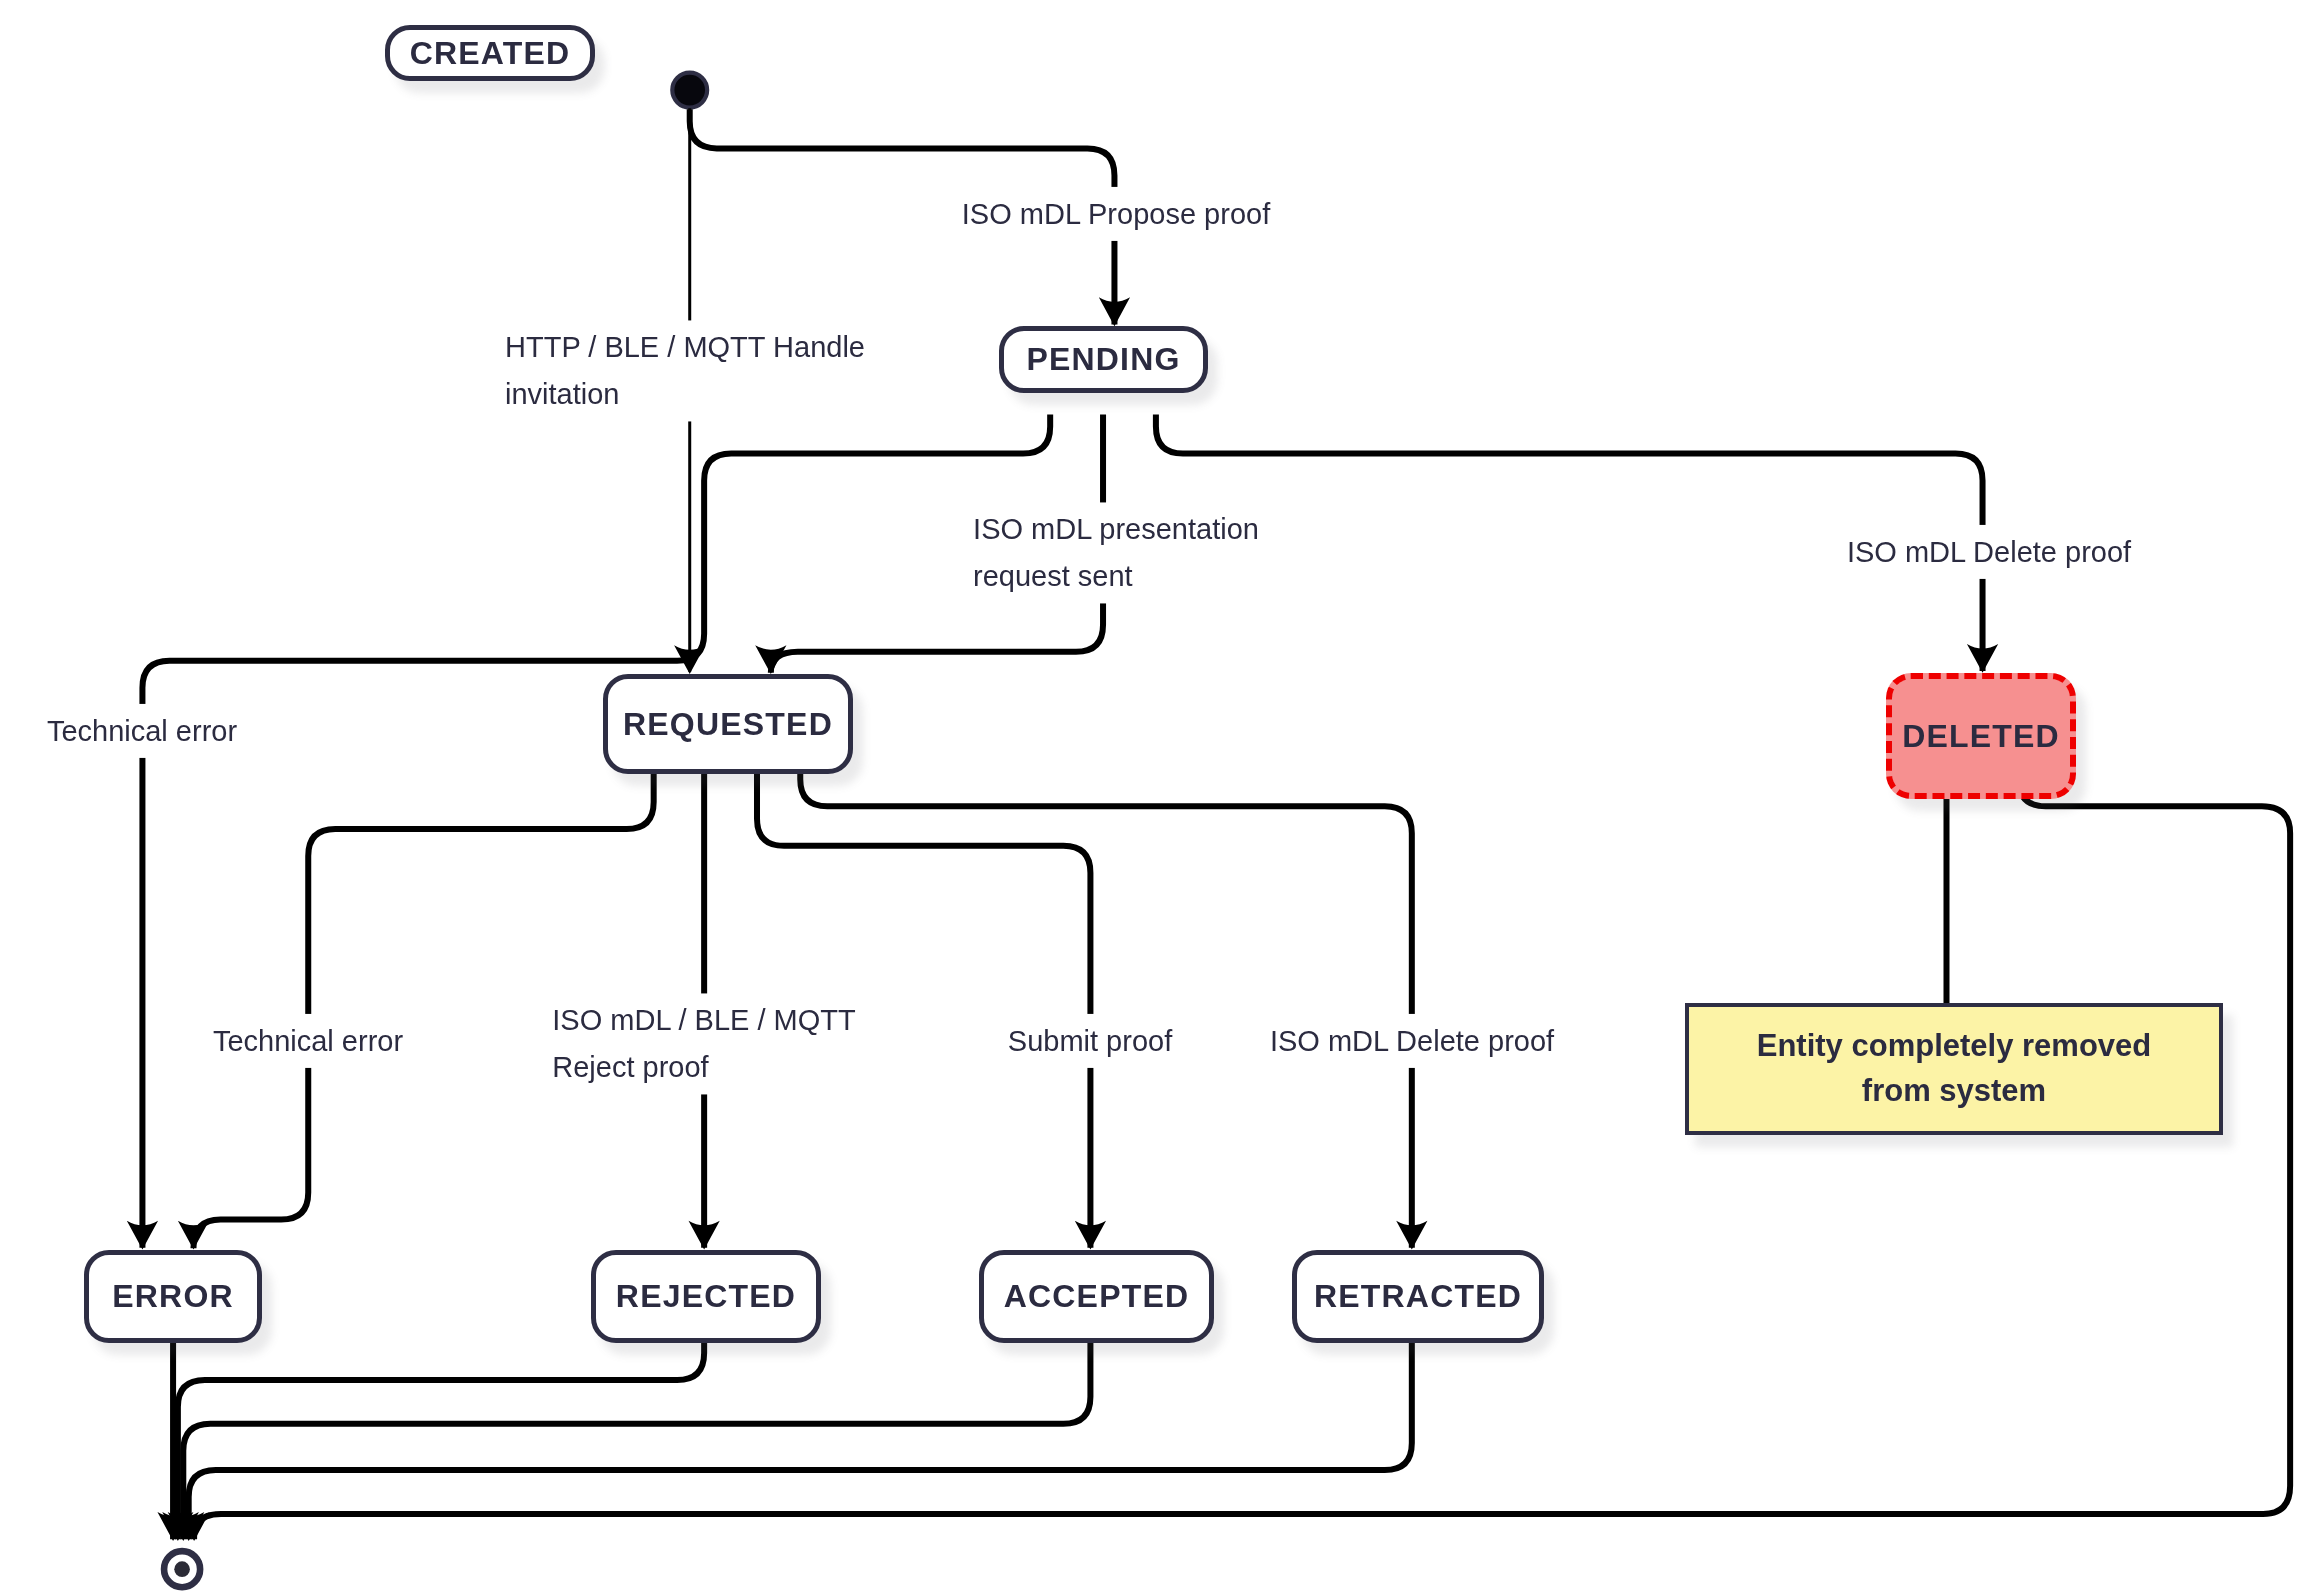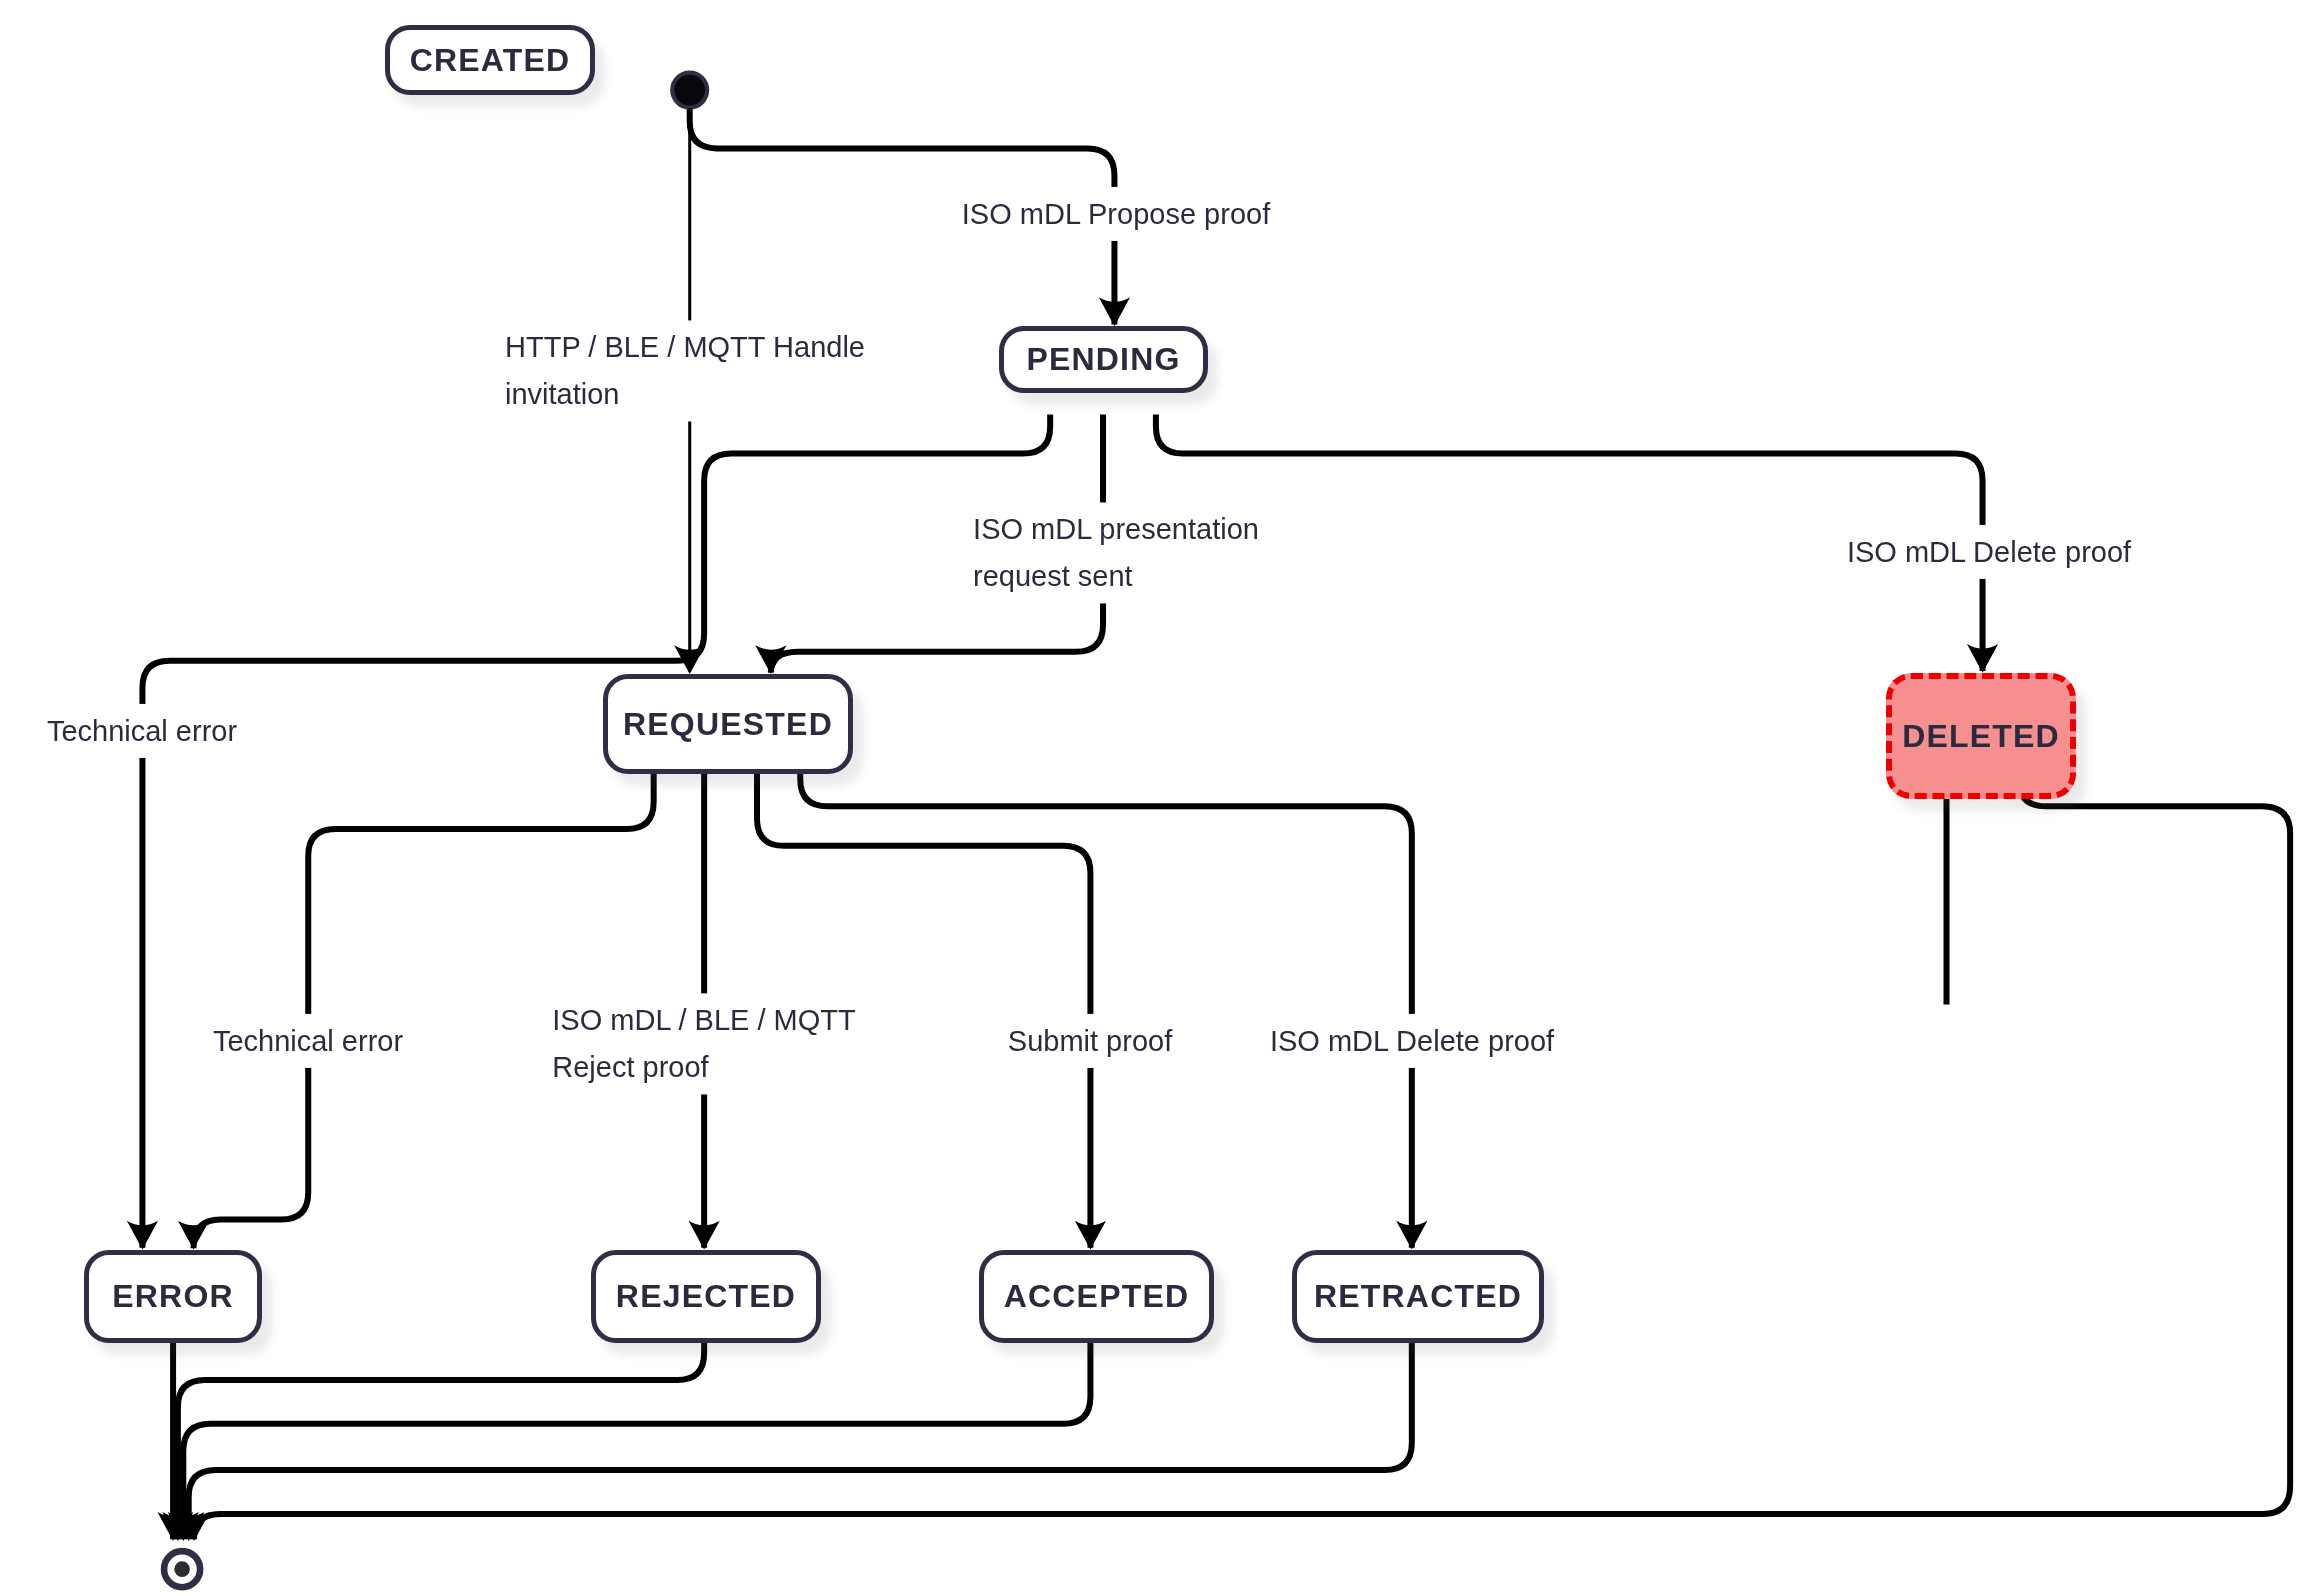--- a/index.html
+++ b/index.html
@@ -83,21 +83,21 @@
     <use href="#arr" x="288" y="2565" class="arrowhead"></use>
     <use href="#arr" x="296" y="2565" class="arrowhead"></use>
     <use href="#arr" x="305" y="2565" class="arrowhead"></use>
     <use href="#arr" x="314" y="2565" class="arrowhead"></use>
     <use href="#arr" x="323" y="2565" class="arrowhead"></use>
 
     <circle cx="303" cy="2612" r="30" fill="#ffffff" stroke="#2e2e44" stroke-width="11"></circle>
     <circle cx="303" cy="2612" r="13" fill="#2b2b36"></circle>
   </svg>
 
-  <div class="state" style="left:385px;top:25px;width:210px;height:70px;">CREATED</div>
+  <div class="state" style="left:385px;top:25px;width:210px;height:56px;">CREATED</div>
   <div class="state" style="left:999px;top:326px;width:209px;height:67px;">PENDING</div>
   <div class="state" style="left:603px;top:674px;width:250px;height:100px;">REQUESTED</div>
   <div class="state deleted" style="left:1886px;top:673px;width:190px;height:126px;">DELETED</div>
   <div class="state" style="left:84px;top:1250px;width:178px;height:93px;">ERROR</div>
   <div class="state" style="left:591px;top:1250px;width:230px;height:93px;">REJECTED</div>
   <div class="state" style="left:979px;top:1250px;width:235px;height:93px;">ACCEPTED</div>
   <div class="state" style="left:1292px;top:1250px;width:252px;height:93px;">RETRACTED</div>
 
   <div class="edge-label" style="left:1116px;top:214px;">ISO mDL Propose proof</div>
 
@@ -119,15 +119,19 @@
 
   <div class="edge-label" style="left:704px;top:1044px;">
     <div>ISO mDL / BLE / MQTT</div>
     <div>Reject proof</div>
   </div>
 
   <div class="edge-label" style="left:1090px;top:1041px;">Submit proof</div>
 
   <div class="edge-label" style="left:1412px;top:1041px;">ISO mDL Delete proof</div>
 
+  <div class="note" style="left:1685px;top:1003px;width:538px;height:132px;">
+    <div>Entity completely removed</div>
+    <div>from system</div>
+  </div>
 
 </div>
 
 
 </body></html>

